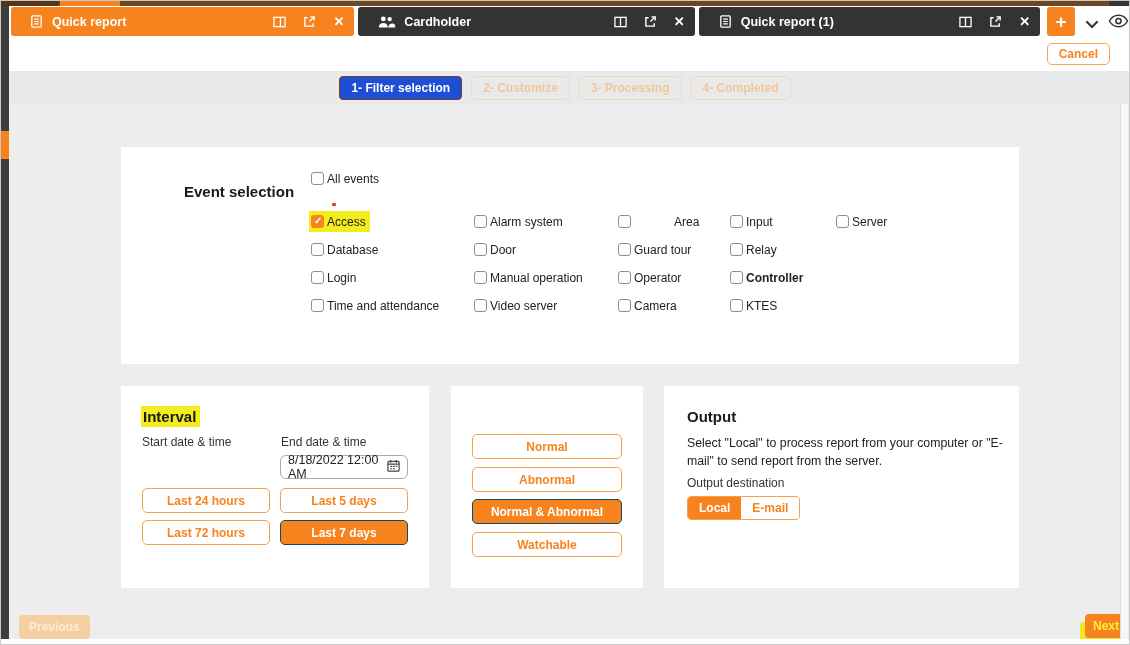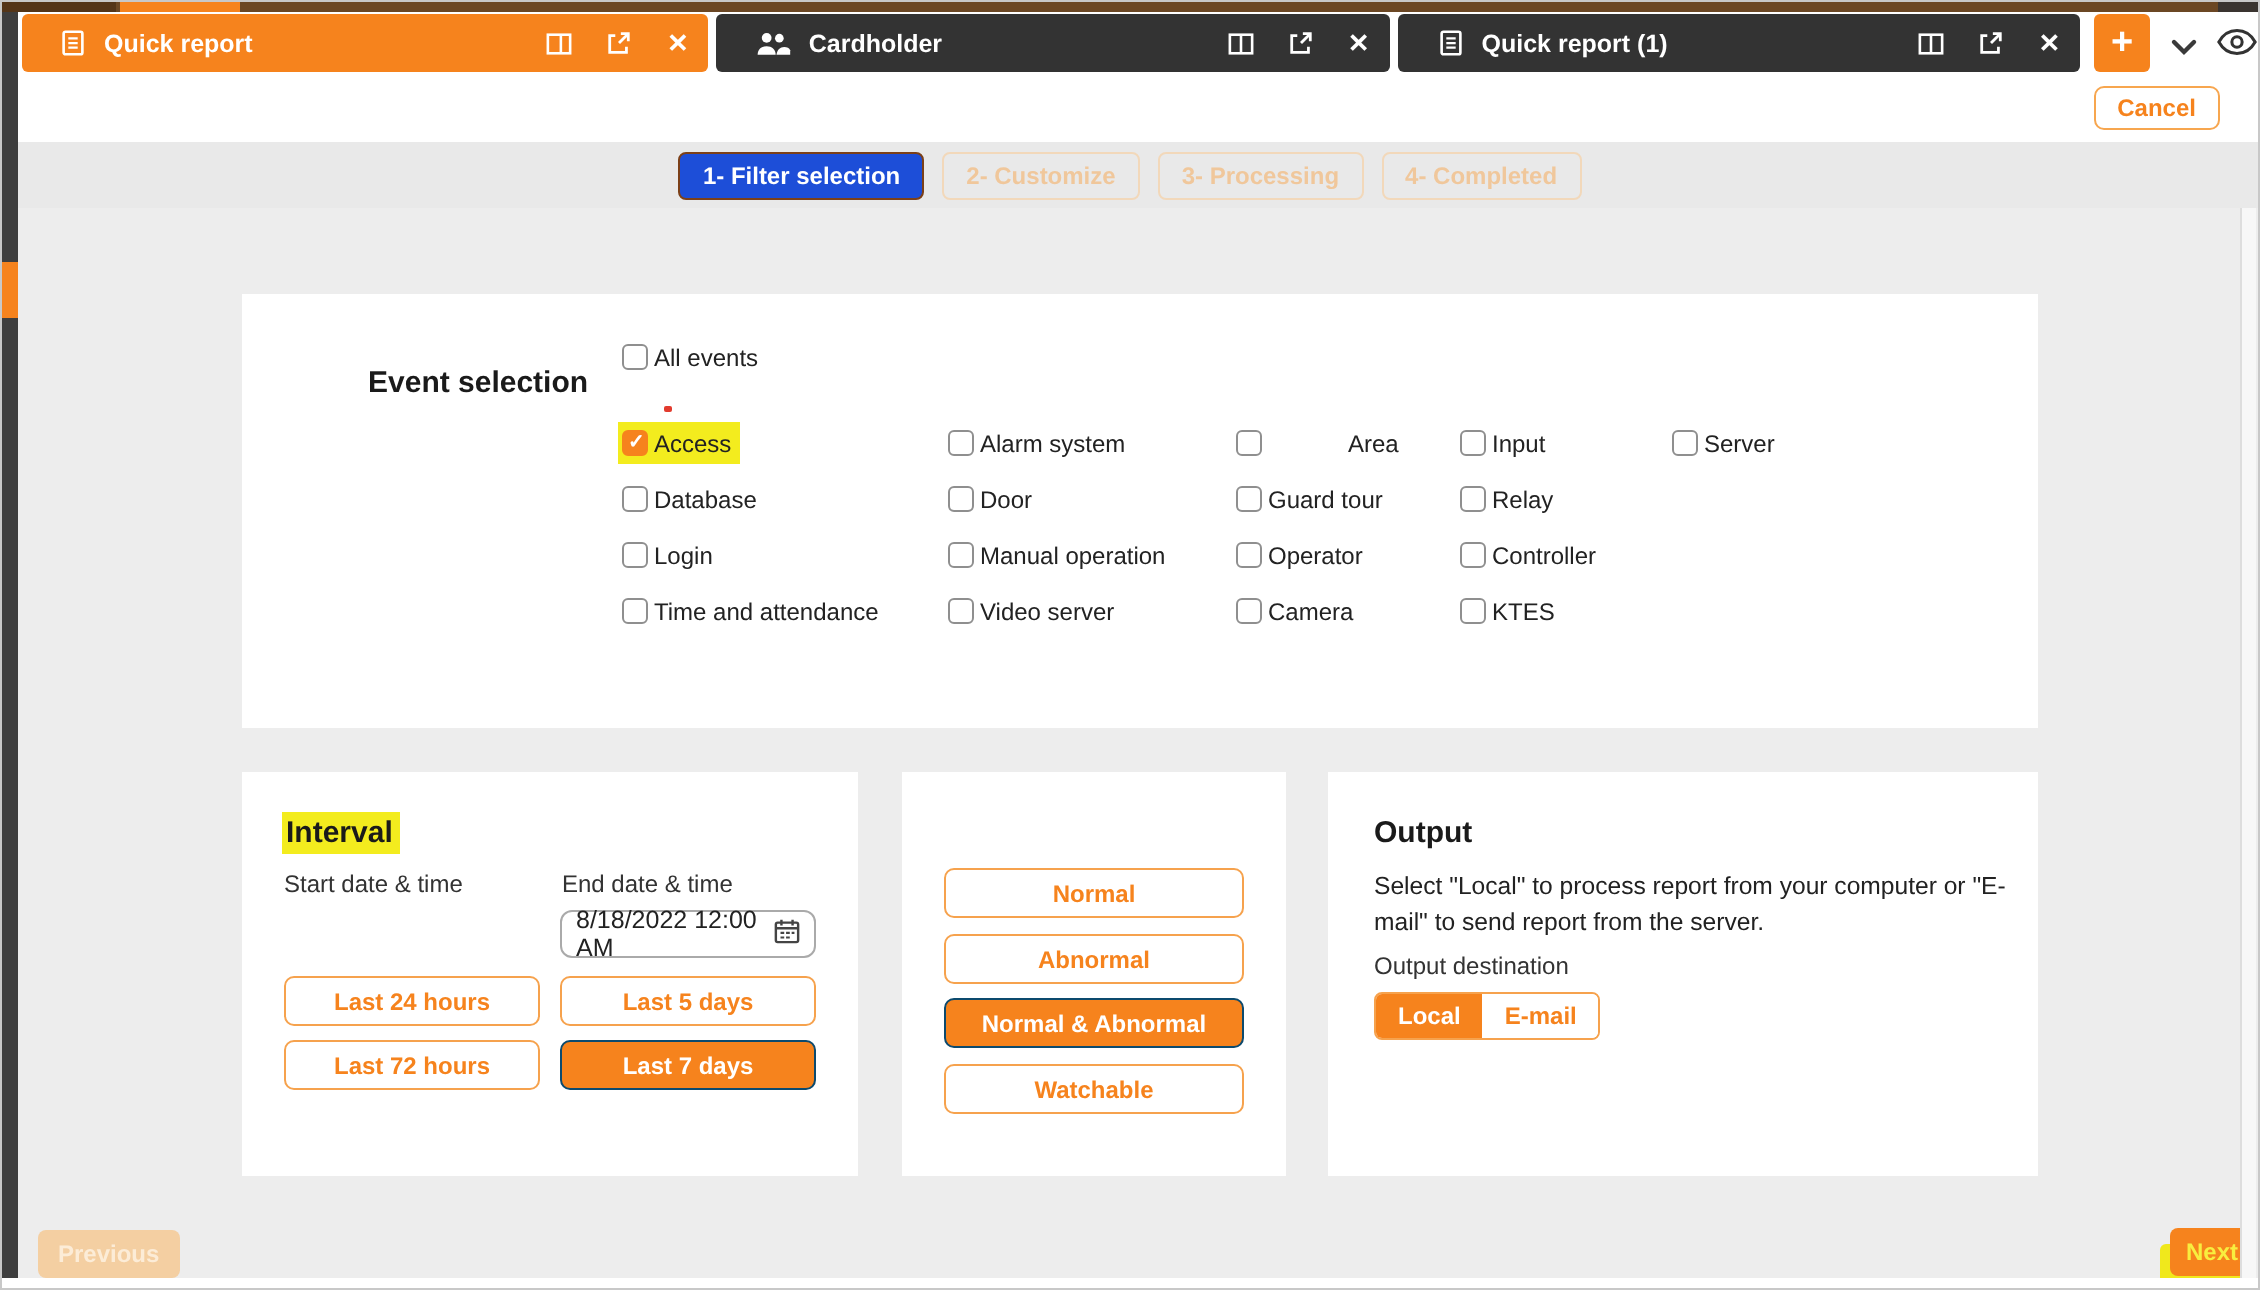--- a/index.html
+++ b/index.html
@@ -255,21 +255,21 @@
       <span class="cb-label">Login</span>
     </div>
     <div class="cb-item" style="left:329px;top:122px;">
       <span class="cb"></span>
       <span class="cb-label">Manual operation</span>
     </div>
     <div class="cb-item" style="left:473px;top:122px;">
       <span class="cb"></span>
       <span class="cb-label">Operator</span>
     </div>
-    <div class="cb-item" style="left:585px;top:122px;">
+    <div class="cb-item" style="left:585px;top:122px;font-weight:bold;">
       <span class="cb"></span>
       <span class="cb-label">Controller</span>
     </div>
 
     <div class="cb-item" style="left:166px;top:150px;">
       <span class="cb"></span>
       <span class="cb-label">Time and attendance</span>
     </div>
     <div class="cb-item" style="left:329px;top:150px;">
       <span class="cb"></span>

